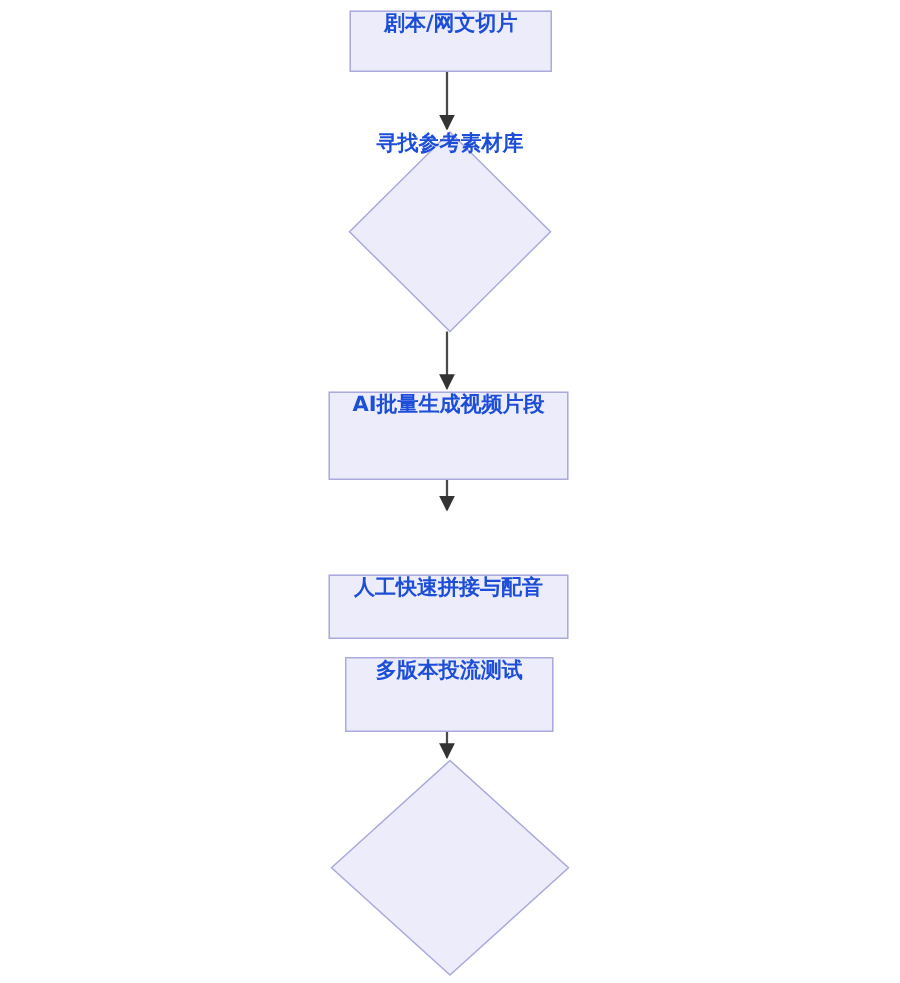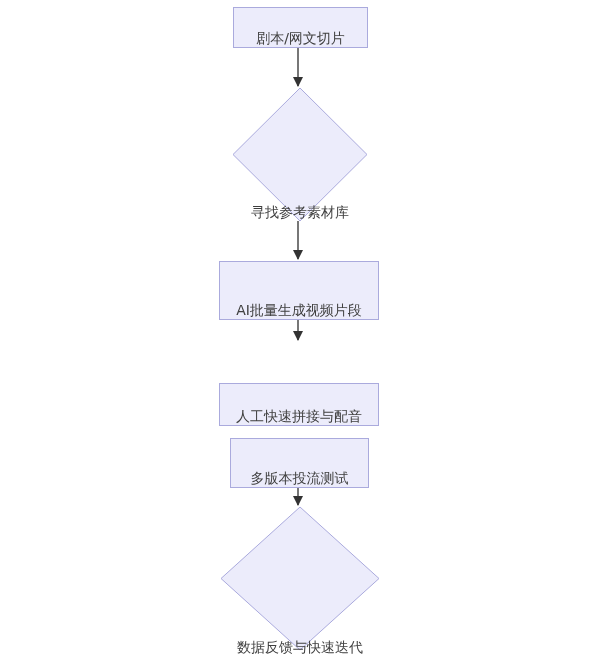--- a/index.html
+++ b/index.html
@@ -16,27 +16,28 @@
     font-family: "DejaVu Sans", "Liberation Sans", sans-serif;
   }
   .layer {
     position: absolute;
     left: 0;
     top: 0;
   }
   .node {
     position: absolute;
     display: flex;
-    align-items: flex-end;
+    align-items: flex-start;
     justify-content: center;
     box-sizing: border-box;
-    color: #404040;
+    color: #1d4ed8;
     font-size: 14px;
     line-height: 1.2;
     text-align: center;
+    font-weight: bold;
   }
   .node.rect {
     background: #ececfb;
     border: 1px solid #aaaadd;
   }
   .node.diamond-label {
     background: transparent;
     border: none;
   }
   .diamond-shape {
@@ -85,17 +86,14 @@
   </div>
 
   <div class="node rect" style="left:219px; top:343px; width:160px; height:43px;margin-top:40px;">
     <span>人工快速拼接与配音</span>
   </div>
 
   <div class="node rect" style="left:230px; top:438px; width:139px; height:50px;">
     <span>多版本投流测试</span>
   </div>
 
-  <div class="node diamond-label" style="left:221px; top:510px; width:158px; height:146px;">
-    <span>数据反馈与快速迭代</span>
-  </div>
 
 </div>
 
 </body></html>

